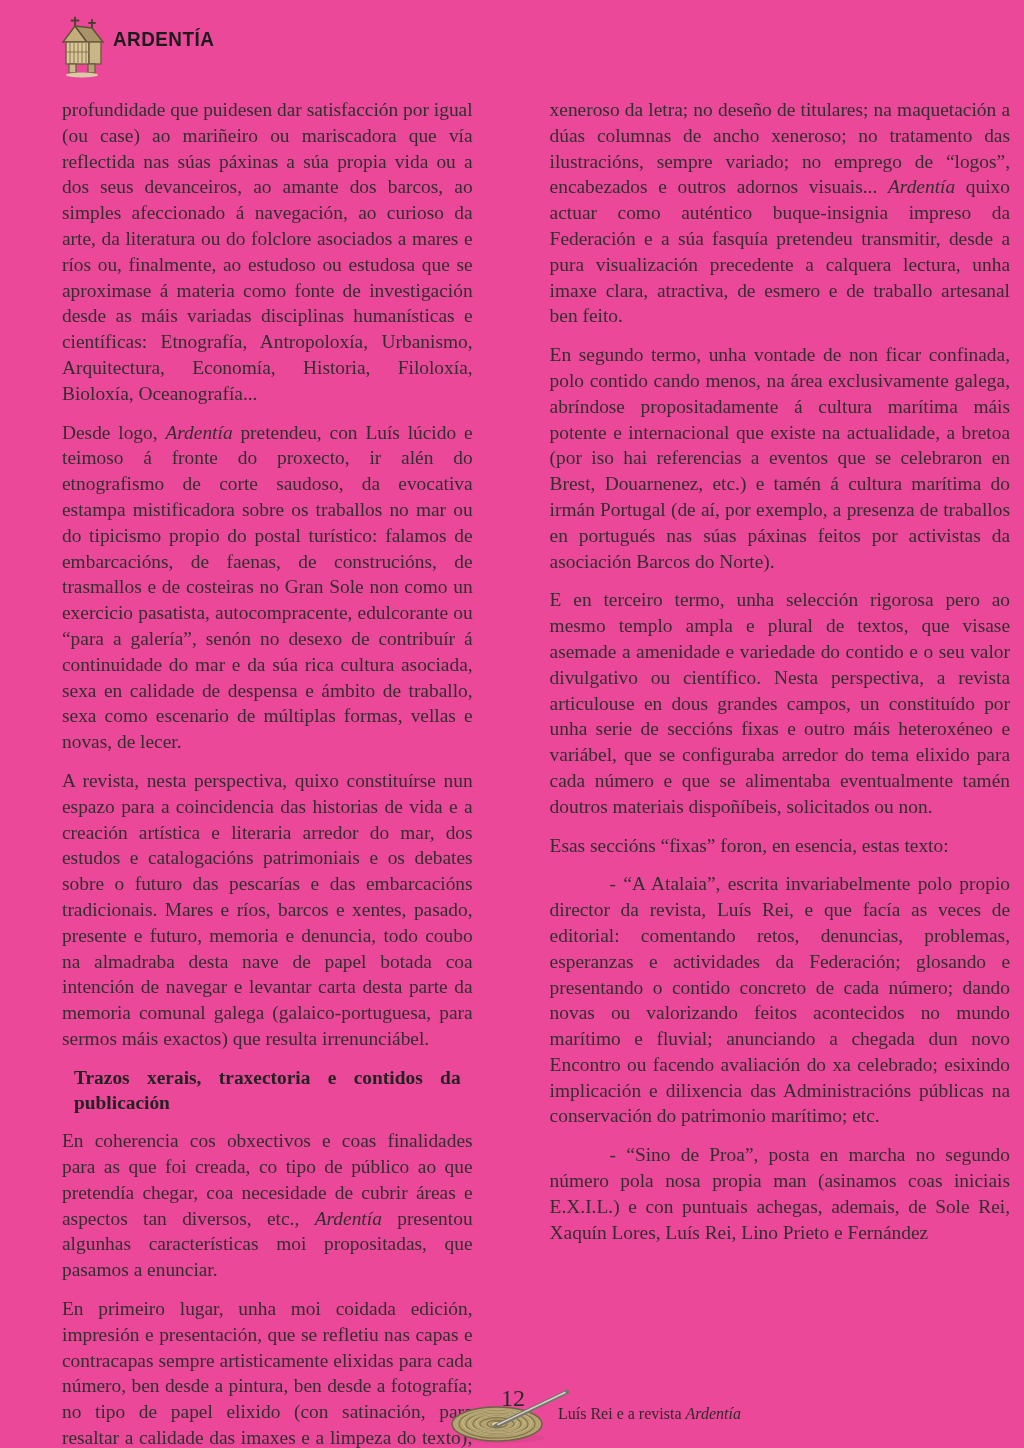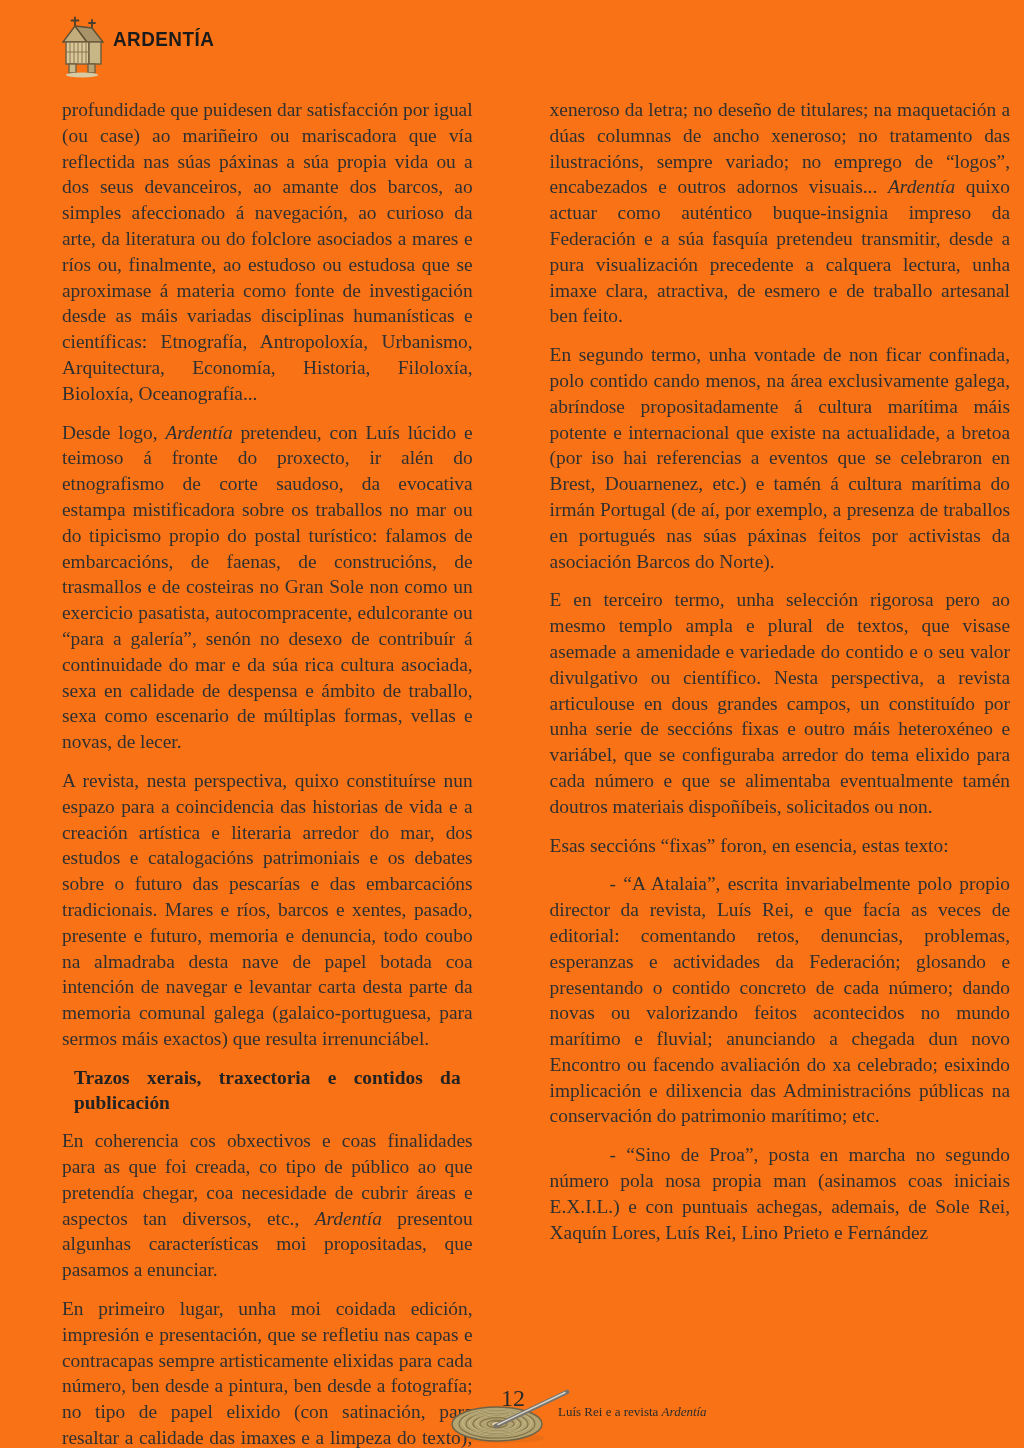--- a/index.html
+++ b/index.html
@@ -5,21 +5,21 @@
   * { box-sizing: border-box; }
   html, body { margin: 0; padding: 0; }
   body {
     width: 1024px; height: 1448px;
     background: #ffffff;
     font-family: "Liberation Serif", serif;
   }
   .page {
     position: relative;
     width: 1024px; height: 1448px;
-    background: #f97316;
+    background: #ec4899;
     color: #2e2e2e;
     overflow: hidden;
   }
 
   
   .masthead {
     position: absolute; left: 60px; top: 16px;
     display: flex; align-items: flex-start;
   }
   .logo svg { display: block; }
@@ -60,21 +60,21 @@
     width: 1024px; height: 68px;
   }
   .coil { position: absolute; left: 446px; top: 6px; }
   .coil svg { display: block; }
   .pageno {
     position: absolute; left: 501px; top: 5px;
     font-size: 24px; line-height: 1.1; color: #2b2b2b;
   }
   .caption {
     position: absolute; left: 558px; top: 24px;
-    font-size: 13px; line-height: 1.2; color: #2b2b2b;
+    font-size: 16px; line-height: 1.2; color: #2b2b2b;
   }
 </style>
 </head>
 <body>
 
 <div class="page">
 
   <header class="masthead">
     <span class="logo">
       <svg width="46" height="62" viewBox="0 0 46 62" aria-hidden="true">

